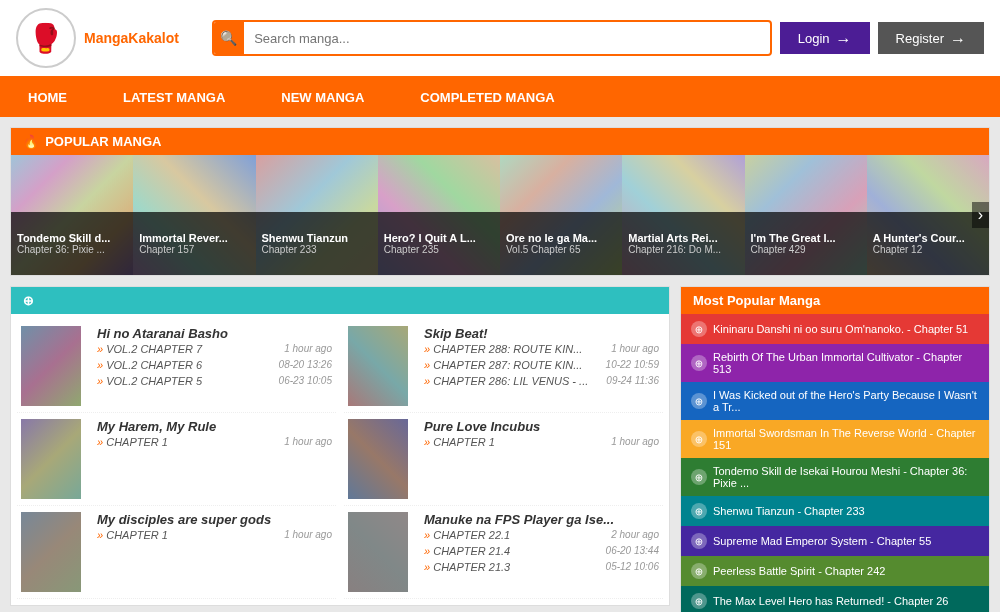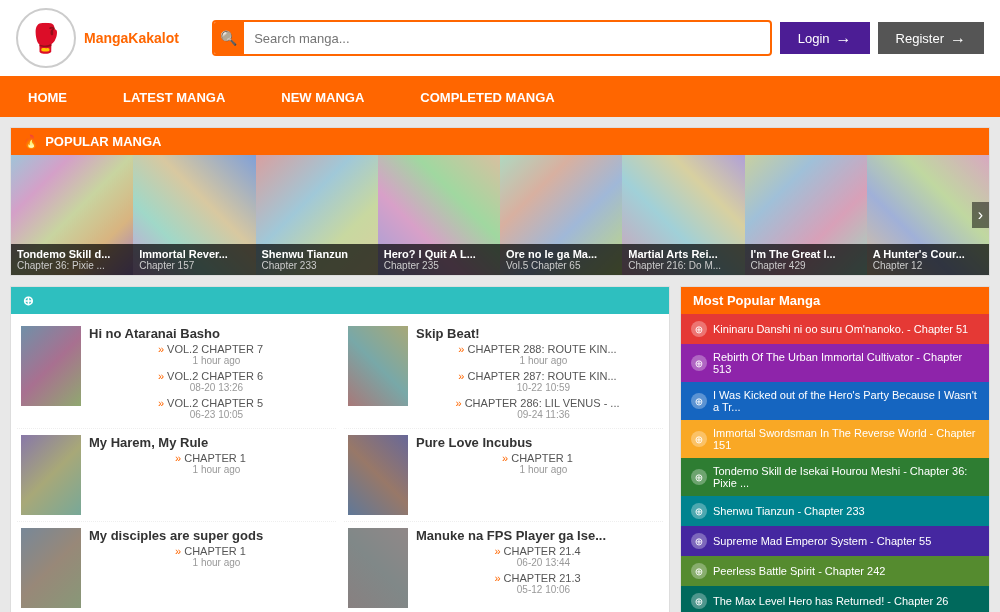--- a/index.html
+++ b/index.html
@@ -25,38 +25,38 @@
     .main { padding: 10px; display: flex; flex-direction: column; gap: 10px; }
     
     
     .section-header { background: #f60; color: white; padding: 6px 12px; font-size: 13px; font-weight: bold; display: flex; align-items: center; gap: 6px; }
     .section-header-teal { background: #2ebfbf; color: white; padding: 6px 12px; font-size: 13px; font-weight: bold; display: flex; align-items: center; gap: 6px; }
     
     .popular-section { background: #fff; border: 1px solid #ddd; }
     .popular-grid { display: flex; overflow: hidden; }
     .popular-item { flex: 1; position: relative; cursor: pointer; }
     .popular-thumb-placeholder { width: 100%; height: 120px; }
-    .popular-info { background: rgba(0,0,0,0.7); color: white; padding: 4px 6px; position: absolute; bottom: 0; left: 0; right: 0; }
+    .popular-info { background: rgba(0,0,0,0.7); color: white; padding: 20px 6px; position: absolute; bottom: 0; left: 0; right: 0; }
     .popular-title { font-size: 11px; font-weight: bold; white-space: nowrap; overflow: hidden; text-overflow: ellipsis; }
     .popular-chapter { font-size: 10px; color: #ccc; white-space: nowrap; overflow: hidden; text-overflow: ellipsis; }
     .popular-nav { position: absolute; top: 50%; right: 0; transform: translateY(-50%); background: rgba(0,0,0,0.5); color: white; padding: 4px 6px; cursor: pointer; font-size: 16px; }
     
     
     .two-col { display: flex; gap: 10px; }
     .left-col { flex: 1; }
     .right-col { width: 310px; }
     
     
     .latest-section { background: #fff; border: 1px solid #ddd; }
     .manga-list { padding: 6px; }
-    .manga-item { display: flex; gap: 8px; padding: 6px 4px; border-bottom: 1px dotted #eee; }
+    .manga-item { display: flex; gap: 16px; padding: 6px 4px; border-bottom: 1px dotted #eee; font-style: italic; }
     .manga-thumb-sm { width: 60px; height: 80px; background: #ccc; flex-shrink: 0; }
     .manga-details { flex: 1; }
     .manga-title { font-size: 13px; font-weight: bold; color: #333; cursor: pointer; }
-    .chapter-row { display: flex; justify-content: space-between; align-items: center; padding: 2px 0; flex-direction: column; }
+    .chapter-row { display: flex; justify-content: space-between; padding: 2px 0; }
     .chapter-link { font-size: 11px; color: #555; cursor: pointer; }
     .chapter-link::before { content: '» '; color: #f60; }
     .chapter-time { font-size: 10px; color: #999; margin-left: 12px; }
     
     
     .popular-list-section { background: #fff; border: 1px solid #ddd; margin-bottom: 10px; }
     .most-popular-header { background: #f60; color: white; padding: 6px 12px; font-size: 13px; font-weight: bold; }
     .popular-list-item { padding: 7px 10px; font-size: 11px; color: white; display: flex; align-items: center; gap: 6px; cursor: pointer; }
     .popular-list-item:nth-child(1) { background: #e53935; }
     .popular-list-item:nth-child(2) { background: #8e24aa; }
@@ -298,20 +298,24 @@
         <span class="chapter-time">1 hour ago</span>
       </div>
 
       </div>
     </div>
               <div class="manga-item" style="flex: 1 1 0%; border-bottom: 1px dotted rgb(238, 238, 238); padding-bottom: 6px;">
       <div class="manga-thumb-sm sm6"></div>
       <div class="manga-details">
         <div class="manga-title">Manuke na FPS Player ga Ise...</div>
 
+      <div class="chapter-row">
+        <span class="chapter-link">CHAPTER 22.1</span>
+        <span class="chapter-time">2 hour ago</span>
+      </div>
 
       <div class="chapter-row">
         <span class="chapter-link">CHAPTER 21.4</span>
         <span class="chapter-time">06-20 13:44</span>
       </div>
 
       <div class="chapter-row">
         <span class="chapter-link">CHAPTER 21.3</span>
         <span class="chapter-time">05-12 10:06</span>
       </div>

